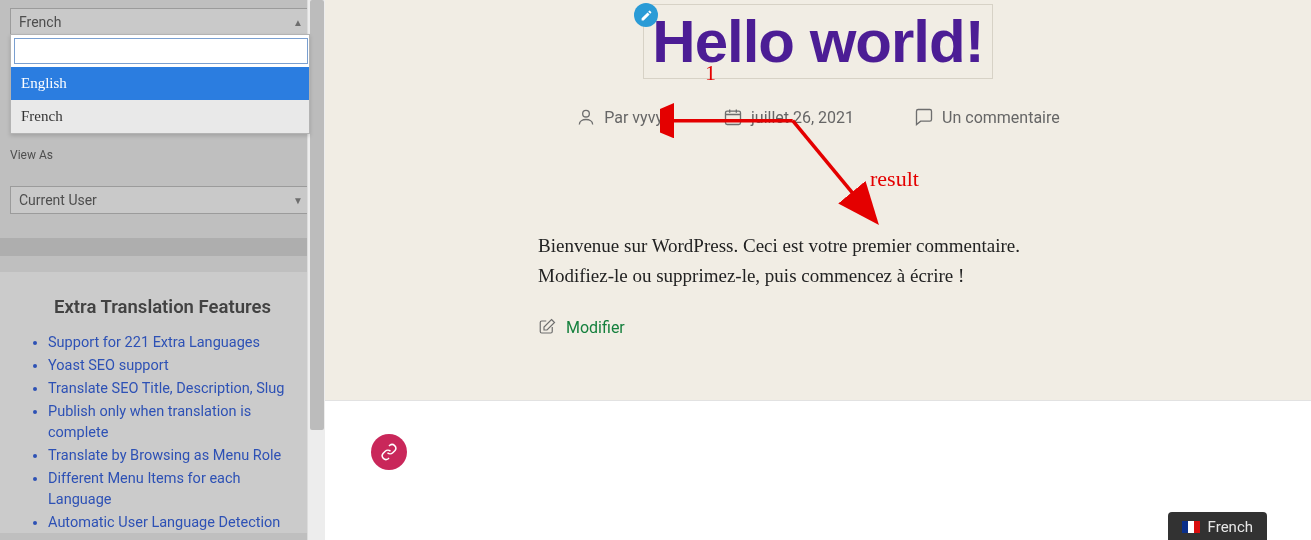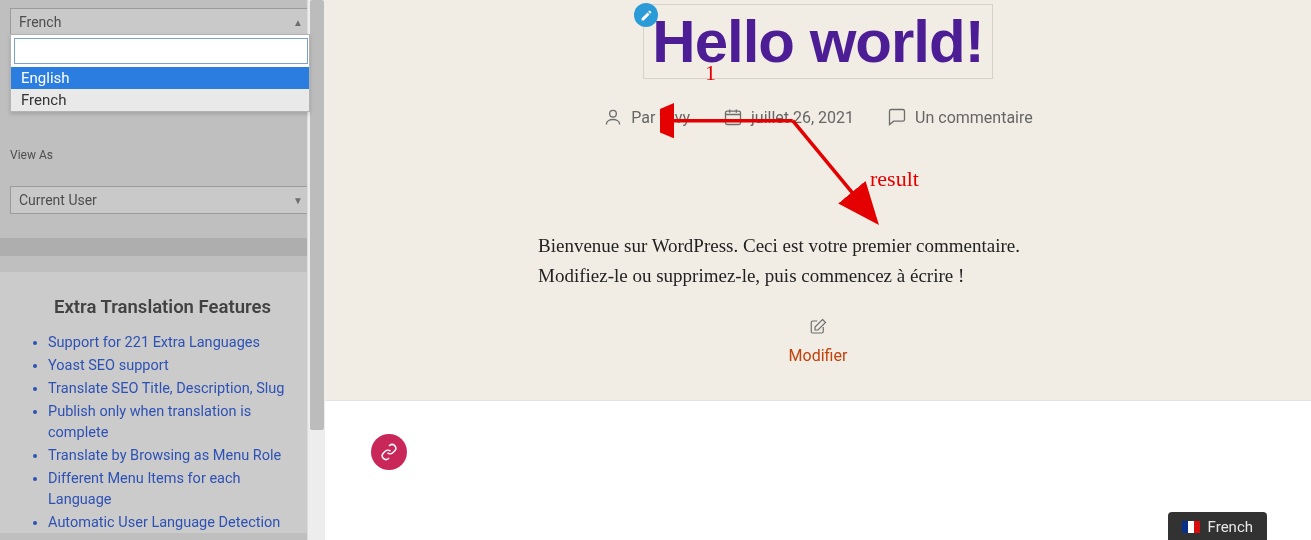--- a/index.html
+++ b/index.html
@@ -37,21 +37,21 @@
 
   .dropdown {
     position: absolute; top: 34px; left: 10px; width: 300px;
     background: #fff; border: 1px solid #b3b3b3;
     z-index: 5; box-shadow: 0 2px 4px rgba(0,0,0,0.15);
   }
   .dropdown input {
     width: 294px; margin: 3px; height: 26px; border: 1px solid #7a9fd0;
     padding: 2px 6px; font-size: 14px;
   }
-  .dropdown .opt { padding: 2px 10px; font-size: 15px; cursor: pointer; }
+  .dropdown .opt { padding: 8px 10px; font-size: 15px; cursor: pointer; font-family: Liberation Serif, serif; }
   .opt-sel { background: #2b7de0; color: #fff; }
   .opt-hover { background: #e9e9e9; color: #333; }
 
   .label-viewas { color: #4b4b4b; font-size: 12px; margin-top: 112px; }
 
   .select2 { margin-top: 24px; }
   .select2 .arrow2 { position: absolute; right: 6px; top: 50%; transform: translateY(-50%); font-size: 10px; color: #777; }
 
   .panel-gap { height: 24px; }
   .panel-strip { height: 18px; background: #cfcfcf; margin: 0 -10px; }
@@ -68,27 +68,27 @@
 
   .title-wrap { display: flex; justify-content: center; padding-top: 4px; position: relative; }
   .title-box { border: 1px solid #d7d2c6; padding: 2px 8px 2px 8px; position: relative; }
   .title-text { font-size: 60px; font-weight: 900; letter-spacing: -1px; color: #4c1d95; font-family: Arial, Helvetica, sans-serif; }
   .edit-badge {
     position: absolute; top: -2px; left: -10px; width: 24px; height: 24px;
     background: #2a9bd6; border-radius: 50%; display: flex; align-items: center; justify-content: center;
   }
   .edit-badge svg { width: 13px; height: 13px; fill: #fff; }
 
-  .meta-row { display: flex; justify-content: center; gap: 33px; margin-top: 28px; color: #666; font-size: 16px; }
+  .meta-row { display: flex; justify-content: center; gap: 60px; margin-top: 28px; color: #666; font-size: 16px; }
   .meta-item { display: flex; align-items: center; gap: 8px; }
   .meta-item svg { width: 20px; height: 20px; fill: none; stroke: #6e6e6e; stroke-width: 1.6; }
 
   .body-text { max-width: 560px; margin: 104px auto 0; font-family: Georgia, 'Times New Roman', serif; font-size: 19px; color: #222; line-height: 1.6; }
 
-  .modifier-row { max-width: 560px; margin: 26px auto 0; display: flex; align-items: center; gap: 10px; color: #c2410c; font-size: 16px; flex-direction: column; }
+  .modifier-row { max-width: 560px; margin: 26px auto 0; display: flex; align-items: center; gap: 10px; color: #15803d; font-size: 16px; }
   .modifier-row svg { width: 18px; height: 18px; fill: none; stroke: #6e6e6e; stroke-width: 1.6; }
 
   .footer-strip { position: absolute; bottom: 0; left: 0; right: 0; height: 140px; background: #fff; border-top: 1px solid #e2e2e2; }
   .link-fab {
     position: absolute; bottom: 70px; left: 46px; width: 36px; height: 36px;
     background: #c9275a; border-radius: 50%; display: flex; align-items: center; justify-content: center;
   }
   .link-fab svg { width: 18px; height: 18px; stroke: #fff; fill: none; stroke-width: 2; }
 
   .lang-badge {

